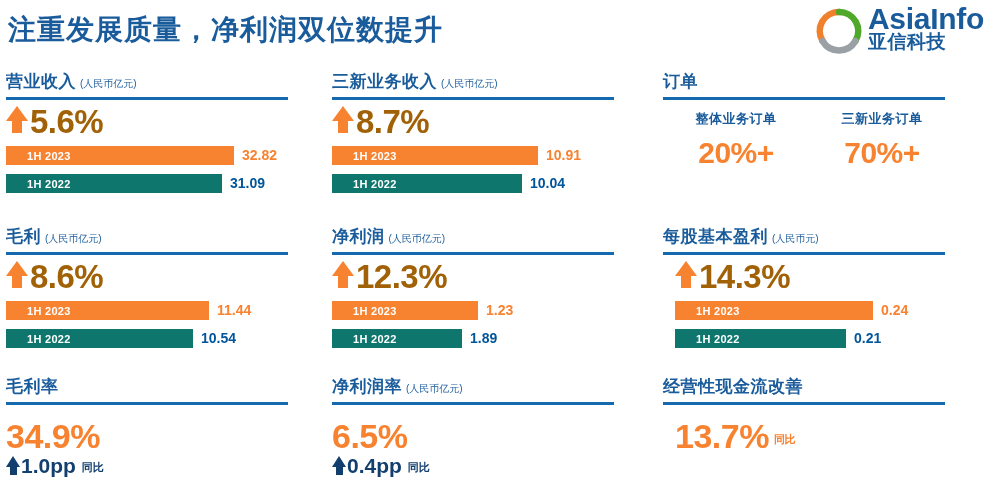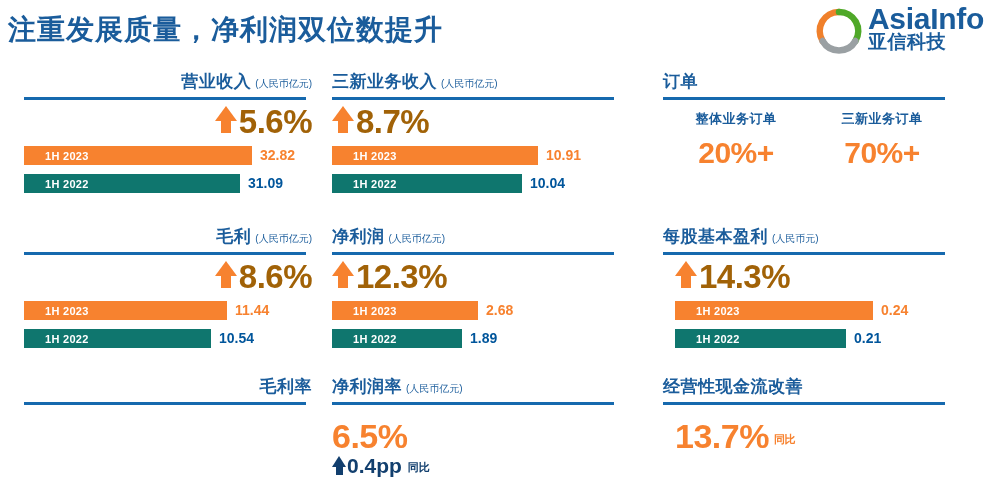--- a/index.html
+++ b/index.html
@@ -20,21 +20,21 @@
   }
   .logo{position:absolute;right:12px;top:6px;width:172px;height:50px;}
   .logo-mark{position:absolute;left:0;top:2px;width:46px;height:46px;}
   .logo-text{position:absolute;left:52px;top:1px;width:120px;}
   .logo-en{font-size:30px;font-weight:bold;color:#1A5C9B;line-height:24px;letter-spacing:-0.3px;}
   .logo-cn{font-size:19px;font-weight:bold;color:#1A5C9B;line-height:21px;letter-spacing:0.5px;}
 
   
   .grid{position:absolute;left:0;top:64px;width:1000px;height:429px;}
   .card{position:absolute;}
-  .col1{left:24px;width:288px;text-align:right;}
+  .col1{left:6px;width:288px;}
   .col2{left:332px;width:288px;}
   .col3{left:663px;width:292px;}
   .row1{top:6px;height:136px;}
   .row2{top:161px;height:136px;}
   .row3{top:311px;height:118px;}
 
   .card-head{position:relative;height:30px;}
   .card-title{
     font-size:17px;font-weight:bold;color:#1A5C9B;
     display:inline-block;vertical-align:baseline;letter-spacing:0.5px;
@@ -228,21 +228,21 @@
         <div class="rule"></div>
       </div>
       <div class="delta">
         <span class="arrow-up"><i class="head"></i><i class="stem"></i></span><span class="delta-pct">12.3%</span>
       </div>
       <div class="bars">
         <div class="bar-row">
           <div class="bar orange" style="width:146px">
             <span class="bar-label">1H 2023</span>
           </div>
-          <span class="bar-value orange" style="left:154px">2.68</span>
+          <span class="bar-value orange" style="left:154px">1.23</span>
         </div>
         <div class="bar-row">
           <div class="bar blue" style="width:130px">
             <span class="bar-label">1H 2022</span>
           </div>
           <span class="bar-value blue" style="left:138px">1.89</span>
         </div>
       </div>
     </div>
 
@@ -267,20 +267,26 @@
           </div>
           <span class="bar-value blue" style="left:179px">0.21</span>
         </div>
       </div>
     </div>
 
     <div class="card col1 row3">
       <div class="card-head">
         <span class="card-title">毛利率</span>
         <div class="rule"></div>
+      </div>
+      <div class="ratio">
+        <div class="ratio-value">34.9%</div>
+        <div class="ratio-sub">
+          <span class="arrow-up navy small"><i class="head"></i><i class="stem"></i></span><span class="ratio-delta">1.0pp</span><span class="ratio-yoy">同比</span>
+        </div>
       </div>
     </div>
 
     <div class="card col2 row3">
       <div class="card-head">
         <span class="card-title">净利润率</span><span class="card-unit">(人民币亿元)</span>
         <div class="rule"></div>
       </div>
       <div class="ratio">
         <div class="ratio-value">6.5%</div>

